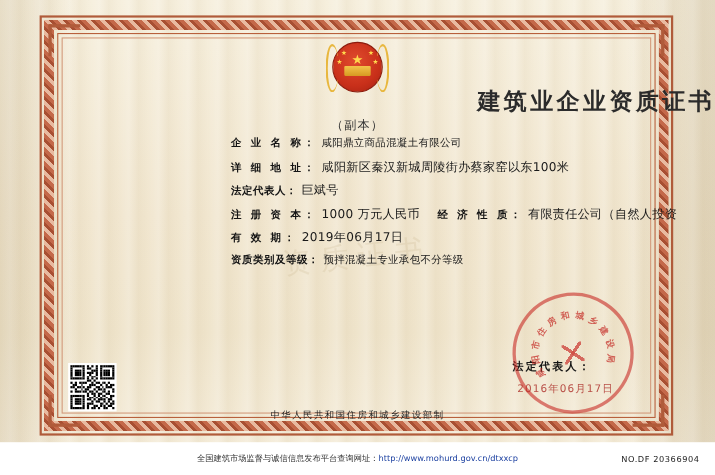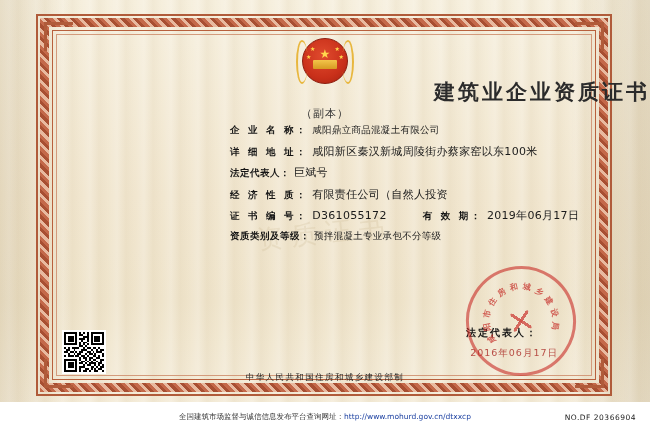--- a/index.html
+++ b/index.html
@@ -163,21 +163,20 @@
     display: flex;
     align-items: baseline;
     margin-bottom: 6.5px;
     white-space: nowrap;
   }
   .lbl {
     font-weight: bold;
     letter-spacing: 2.6px;
     color: #141414;
     flex: 0 0 auto;
-    margin-left: 20px;
   }
   .lbl.tight { letter-spacing: 0.5px; }
   .val {
     margin-left: 4px;
     color: #1a1a1a;
     letter-spacing: 0.3px;
     flex: 0 1 auto;
     overflow: hidden;
   }
   .val.small { font-size: 11px; }
@@ -352,30 +351,30 @@
 
     <div class="row">
       <span class="seg">
         <span class="lbl tight">法定代表人：</span>
         <span class="val small">巨斌号</span>
       </span>
     </div>
 
     <div class="row">
       <span class="seg">
+        <span class="lbl">注 册 资 本：</span>
+        <span class="val small">1000  万元人民币</span>
+      </span>
+      <span class="seg">
         <span class="lbl">经 济 性 质：</span>
         <span class="val small">有限责任公司（自然人投资</span>
       </span>
     </div>
 
     <div class="row">
-      <span class="seg">
-        <span class="lbl">证 书 编 号：</span>
-        <span class="val small">D361055172</span>
-      </span>
       <span class="seg">
         <span class="lbl">有 效 期：</span>
         <span class="val small">2019年06月17日</span>
       </span>
     </div>
 
     <div class="row">
       <span class="lbl tight">资质类别及等级：</span>
       <span class="val">预拌混凝土专业承包不分等级</span>
     </div>

